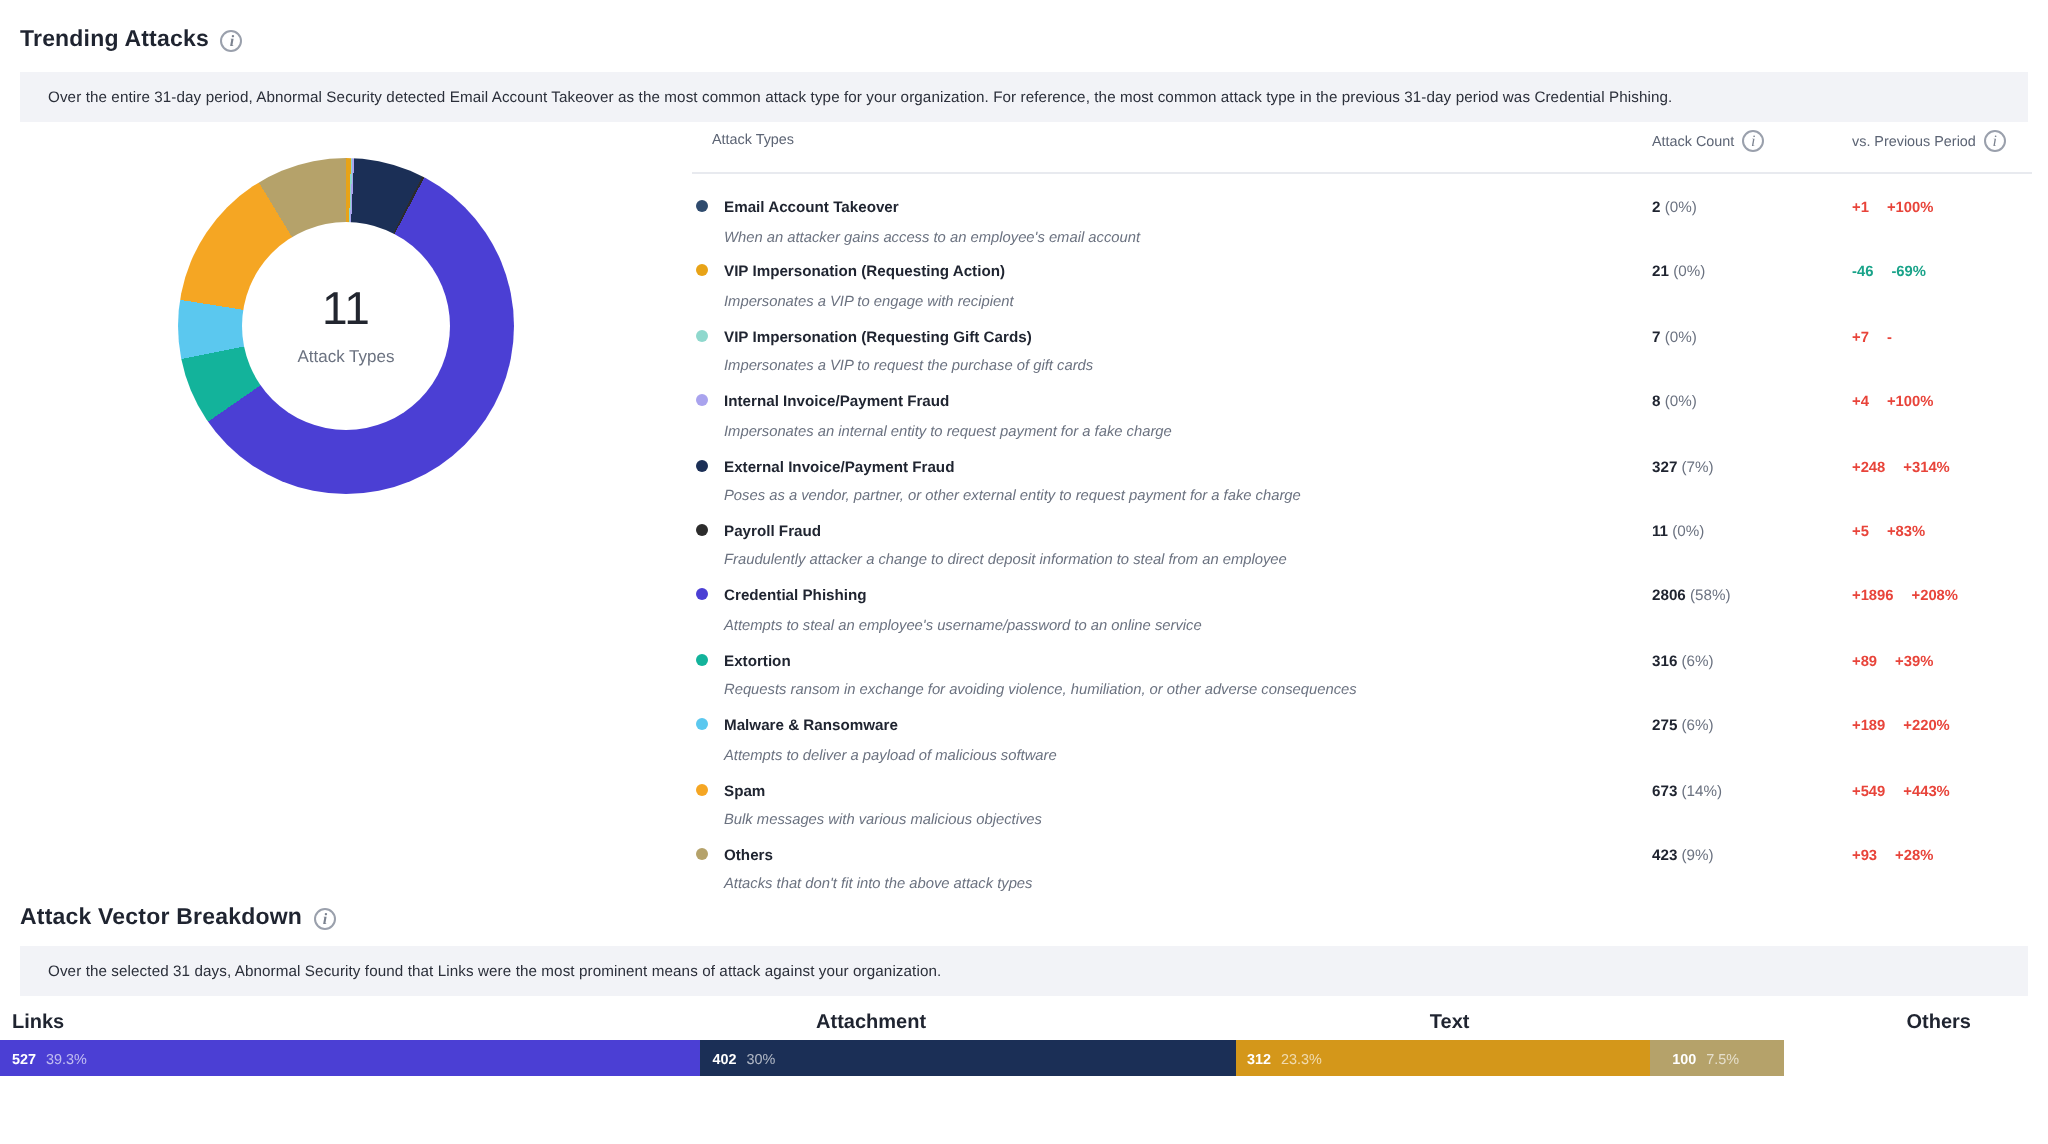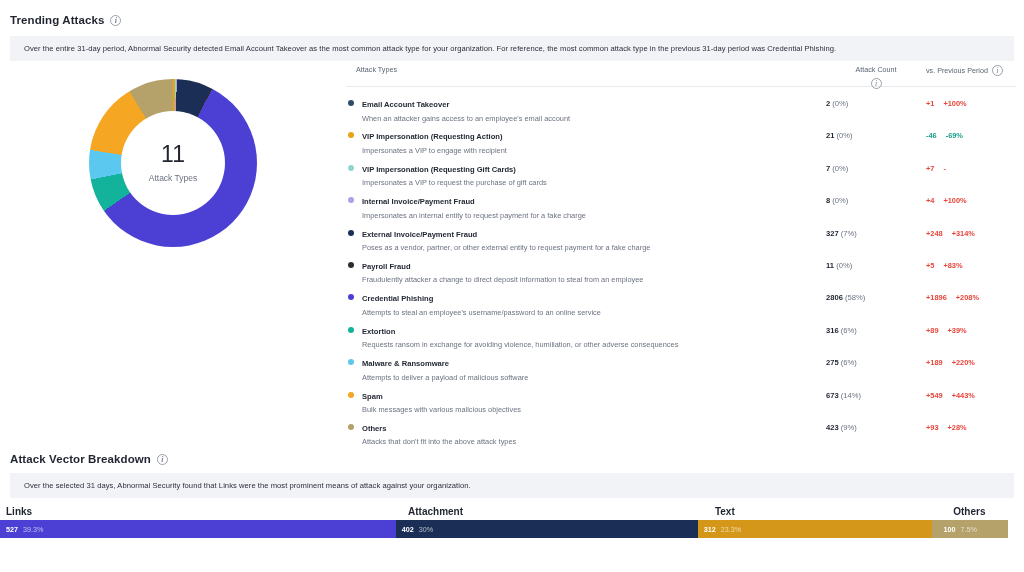--- a/index.html
+++ b/index.html
@@ -63,59 +63,59 @@
   .thead {
     display: flex; align-items: flex-start;
     height: 26px; padding-top: 4px;
     border-bottom: 1px solid #e8eaef;
   }
   .th {
     font-size: 7.2px; color: #5c6474; font-weight: normal;
     display: flex; align-items: center; gap: 4px;
   }
   .th-type  { width: 480px; padding-left: 10px; }
-  .th-count { width: 100px; flex-direction: column; }
+  .th-count { width: 100px; }
   .th-prev  { width: 90px; }
 
   .row {
     display: flex; align-items: flex-start;
     height: 32.4px;
     padding-top: 6px;
   }
   .cell-type { width: 480px; display: flex; gap: 8px; padding-left: 2px; }
   .bullet {
     width: 6px; height: 6px; border-radius: 50%;
     flex: 0 0 auto; margin-top: 7px;
   }
   .type-text .name {
     font-size: 7.6px; font-weight: bold; color: #1f2430; line-height: 1.25;
   }
   .type-text .desc {
-    font-size: 7.4px; color: #6b7280; line-height: 1.25; margin-top: 2.5px;
+    font-size: 7.4px; color: #6b7280; line-height: 1.25; margin-top: 2.5px; font-style: italic;
   }
   .cell-count {
     width: 100px; font-size: 7.6px; color: #1f2430;
     font-weight: bold; padding-top: 6px;
   }
   .cell-count .pct { color: #6b7280; font-weight: normal; }
   .cell-prev {
     width: 90px; padding-top: 6px; font-size: 7.4px; font-weight: bold;
     display: flex; gap: 9px;
   }
   .up   { color: #e8443a; }
   .down { color: #19a389; }
 
   
   .avb { margin-top: 10px; }
   .bar-labels { display: flex; position: relative; height: 14px; }
   .bar-labels span {
     position: absolute; font-size: 10px; font-weight: bold; color: #1f2430;
   }
   .bar {
-    display: flex; height: 18px; width: 1008px;
+    display: flex; height: 18px; width: 892px;
     font-size: 7.2px; font-weight: bold; color: #ffffff;
   }
   .seg { display: flex; align-items: center; gap: 5px; padding-left: 6px; overflow: hidden; }
   .seg .sp { font-weight: normal; opacity: .65; }
 </style>
 </head>
 <body>
 
 <div class="page">
 

